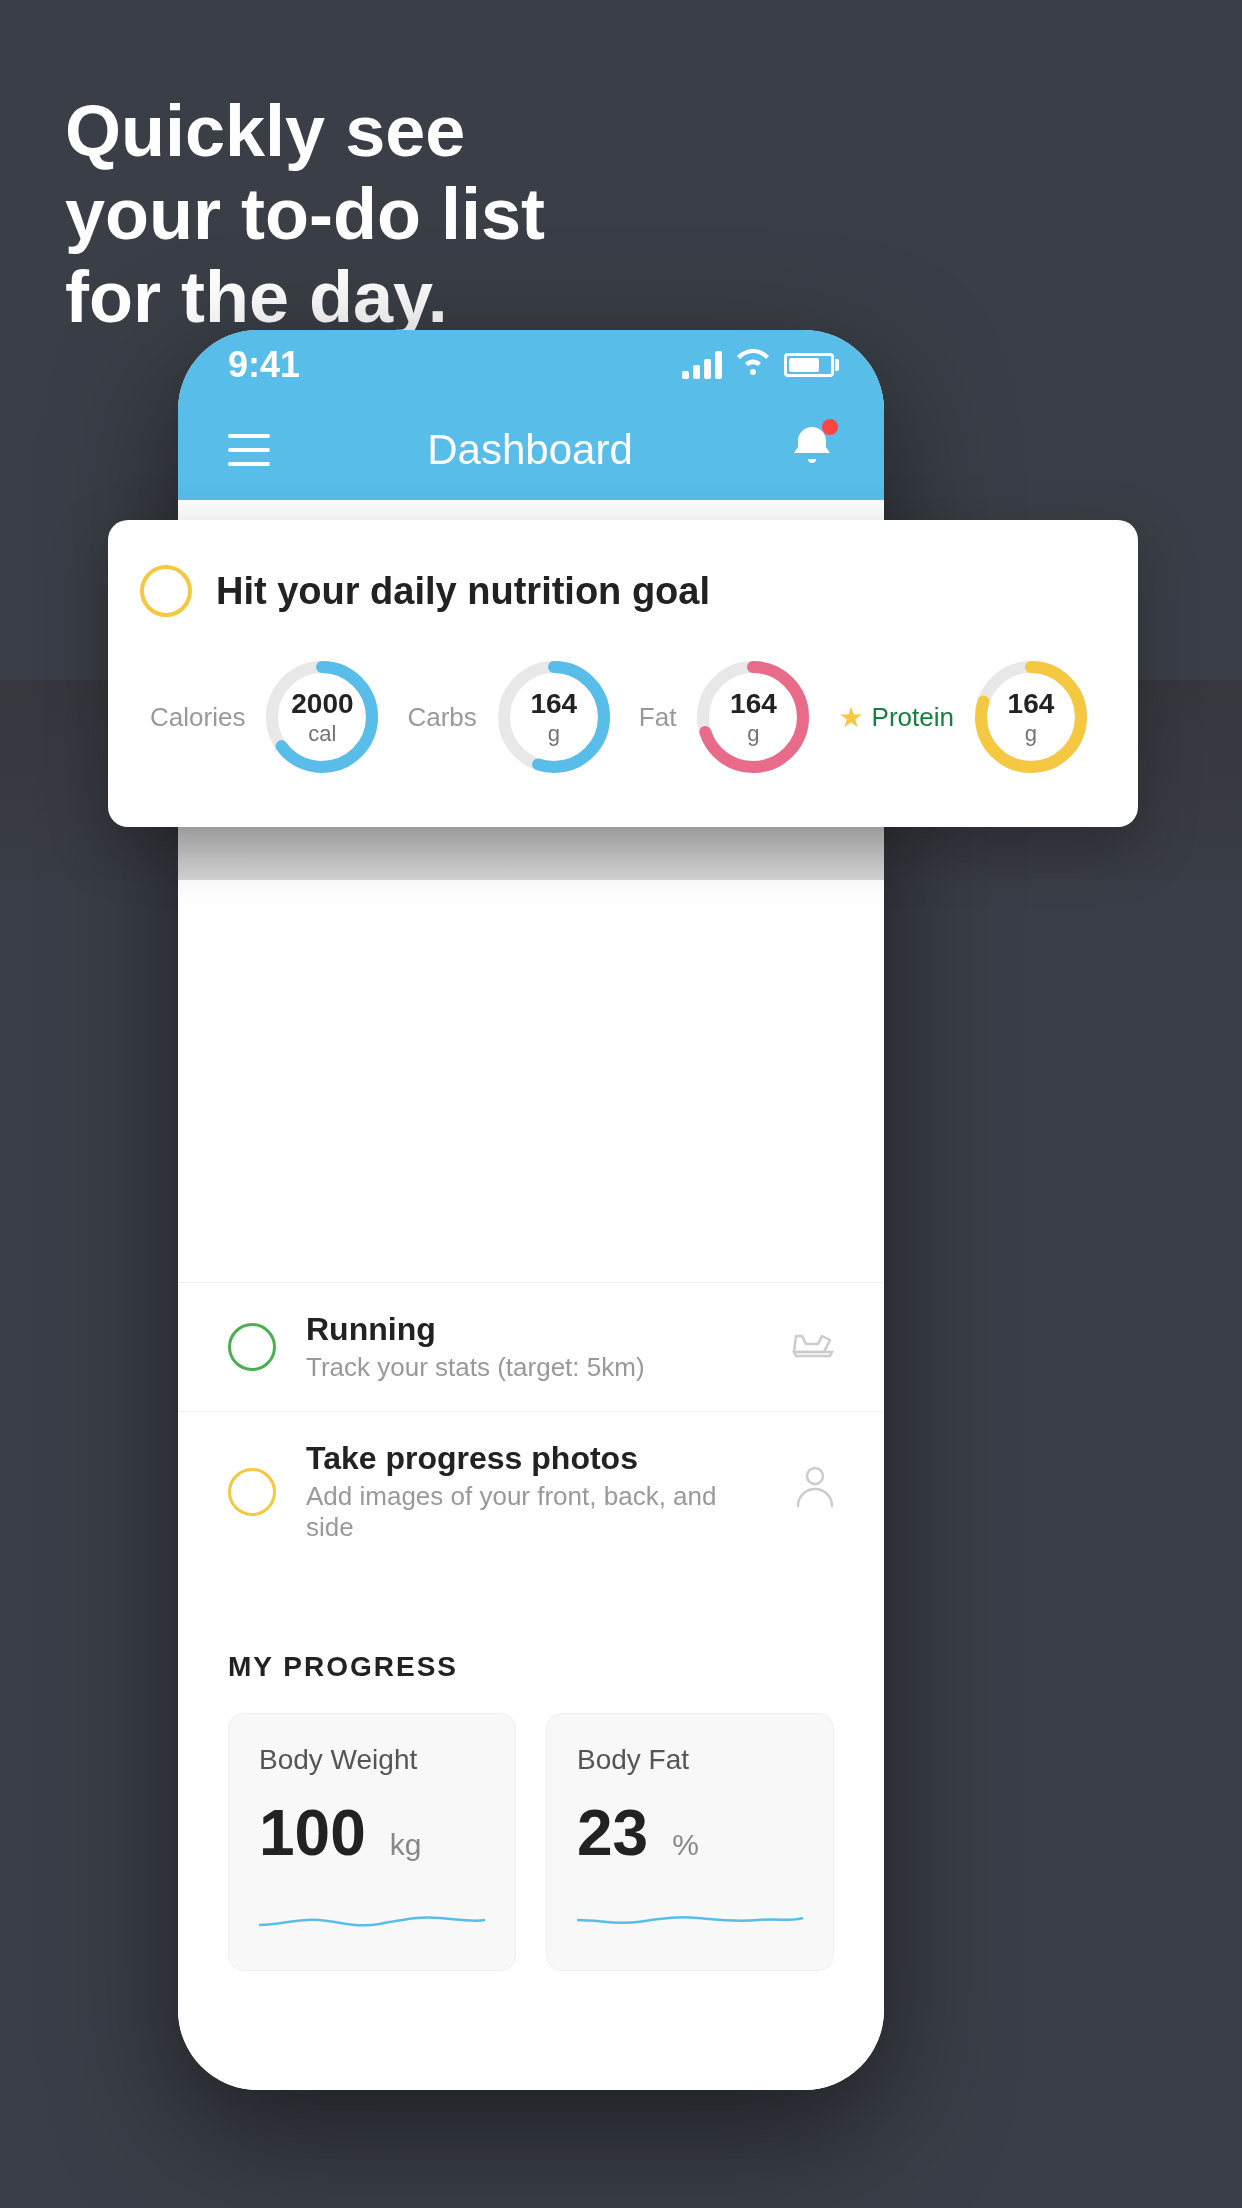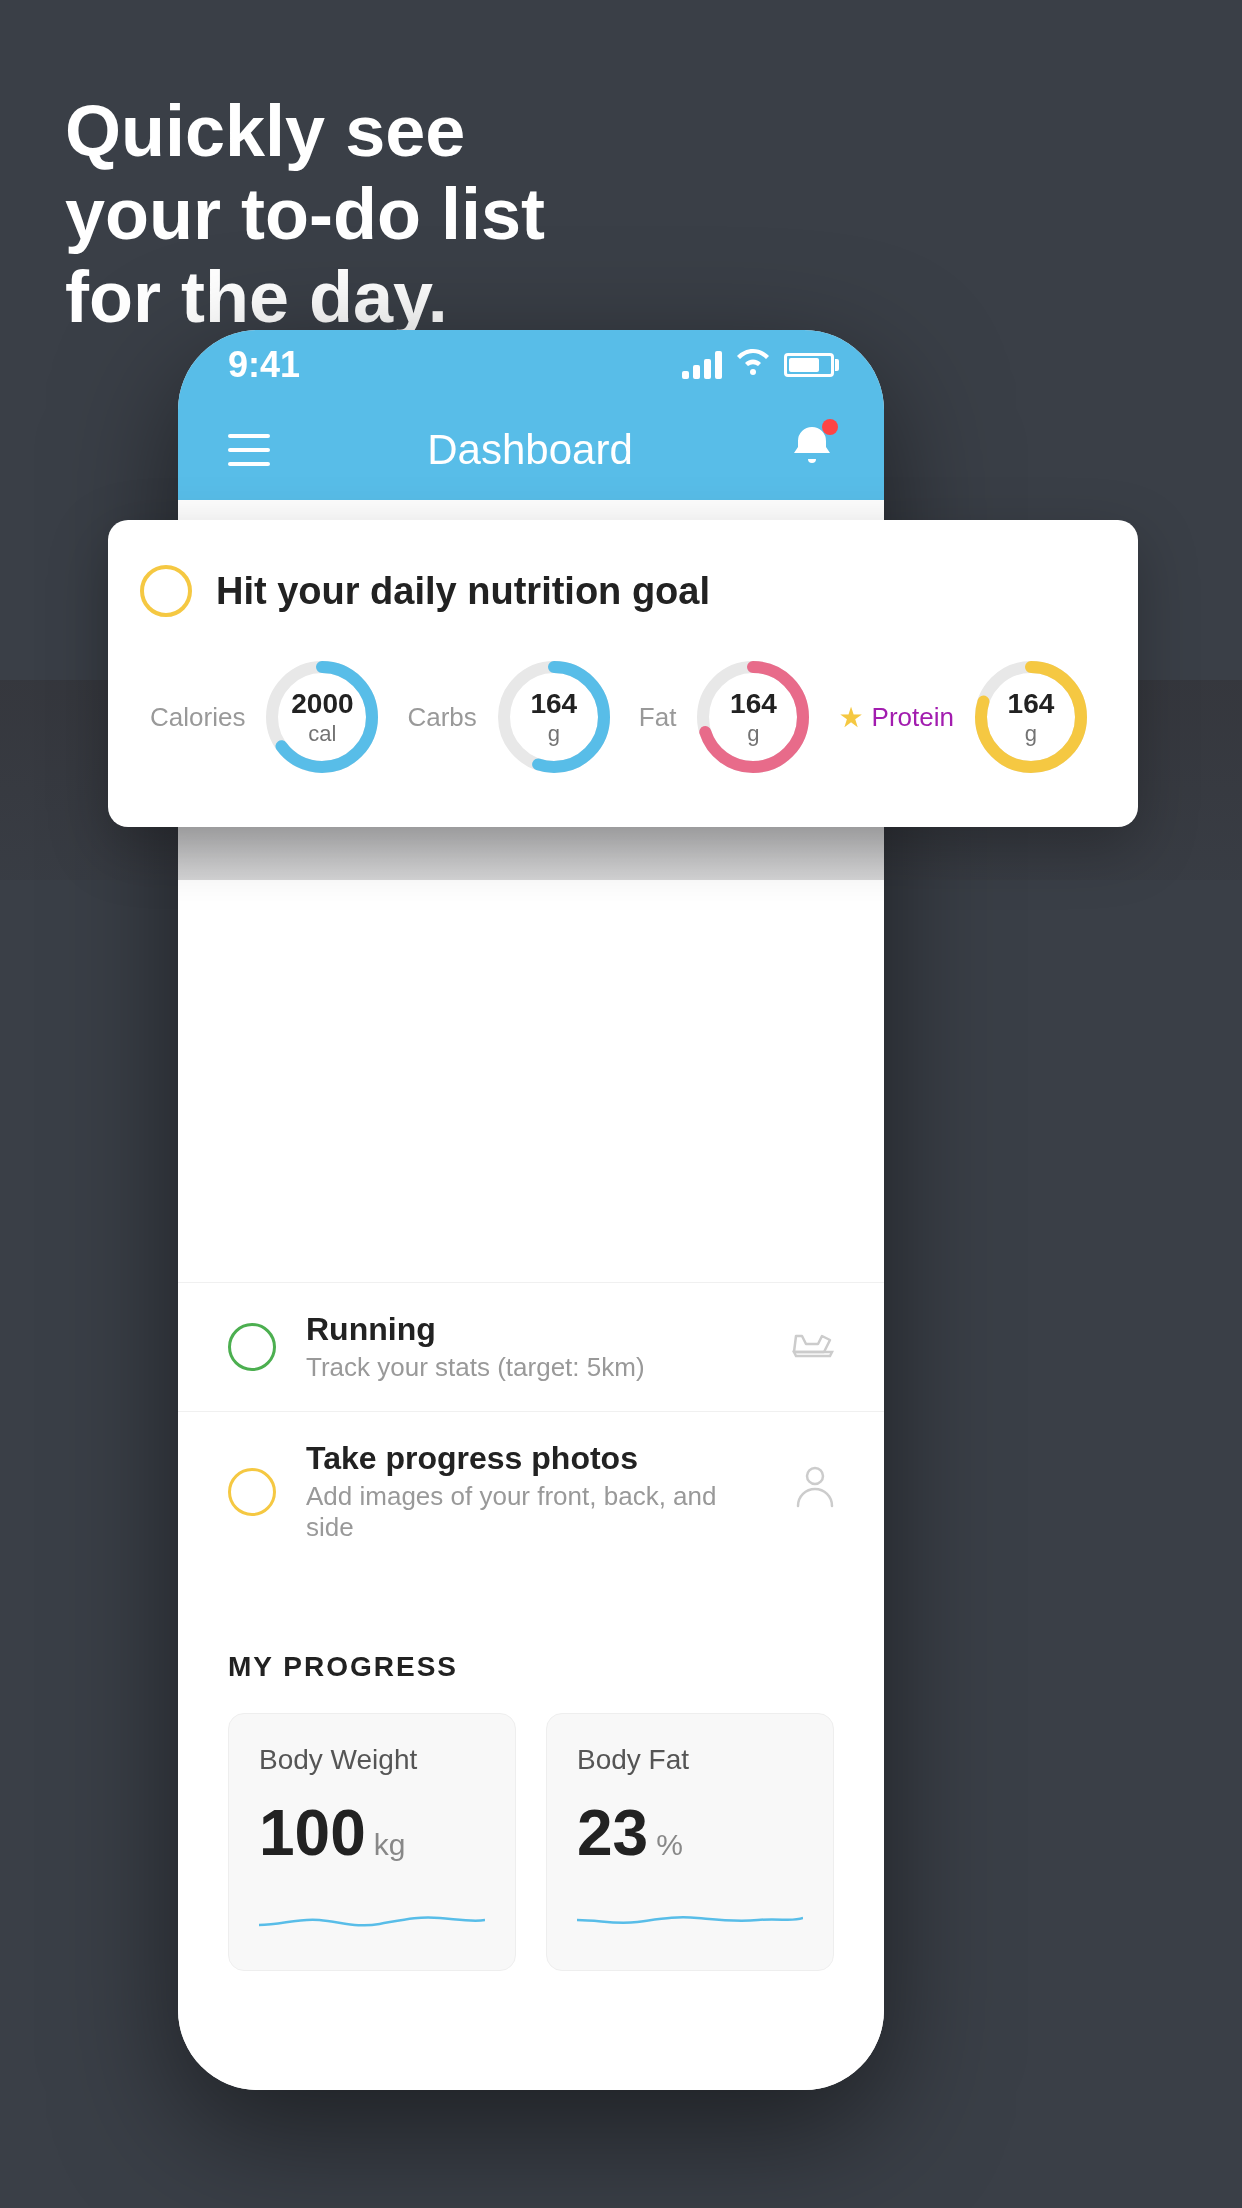--- a/index.html
+++ b/index.html
@@ -226,21 +226,21 @@
     }
 
     .stat-label.starred {
       display: flex;
       align-items: center;
       gap: 8px;
       color: #f5c842;
     }
 
     .stat-label.starred span {
-      color: #a21caf;
+      color: #15803d;
     }
 
     .donut-container {
       position: relative;
       width: 130px;
       height: 130px;
     }
 
     .donut-container svg {
       transform: rotate(-90deg);
@@ -359,20 +359,21 @@
       color: #222;
       display: flex;
       align-items: baseline;
       gap: 8px;
     }
 
     .progress-unit {
       font-size: 30px;
       font-weight: 400;
       color: #888;
+      margin-left: 16px;
     }
 
     .sparkline {
       margin-top: 20px;
       height: 50px;
       position: relative;
       overflow: hidden;
     }
 
     .sparkline svg {

